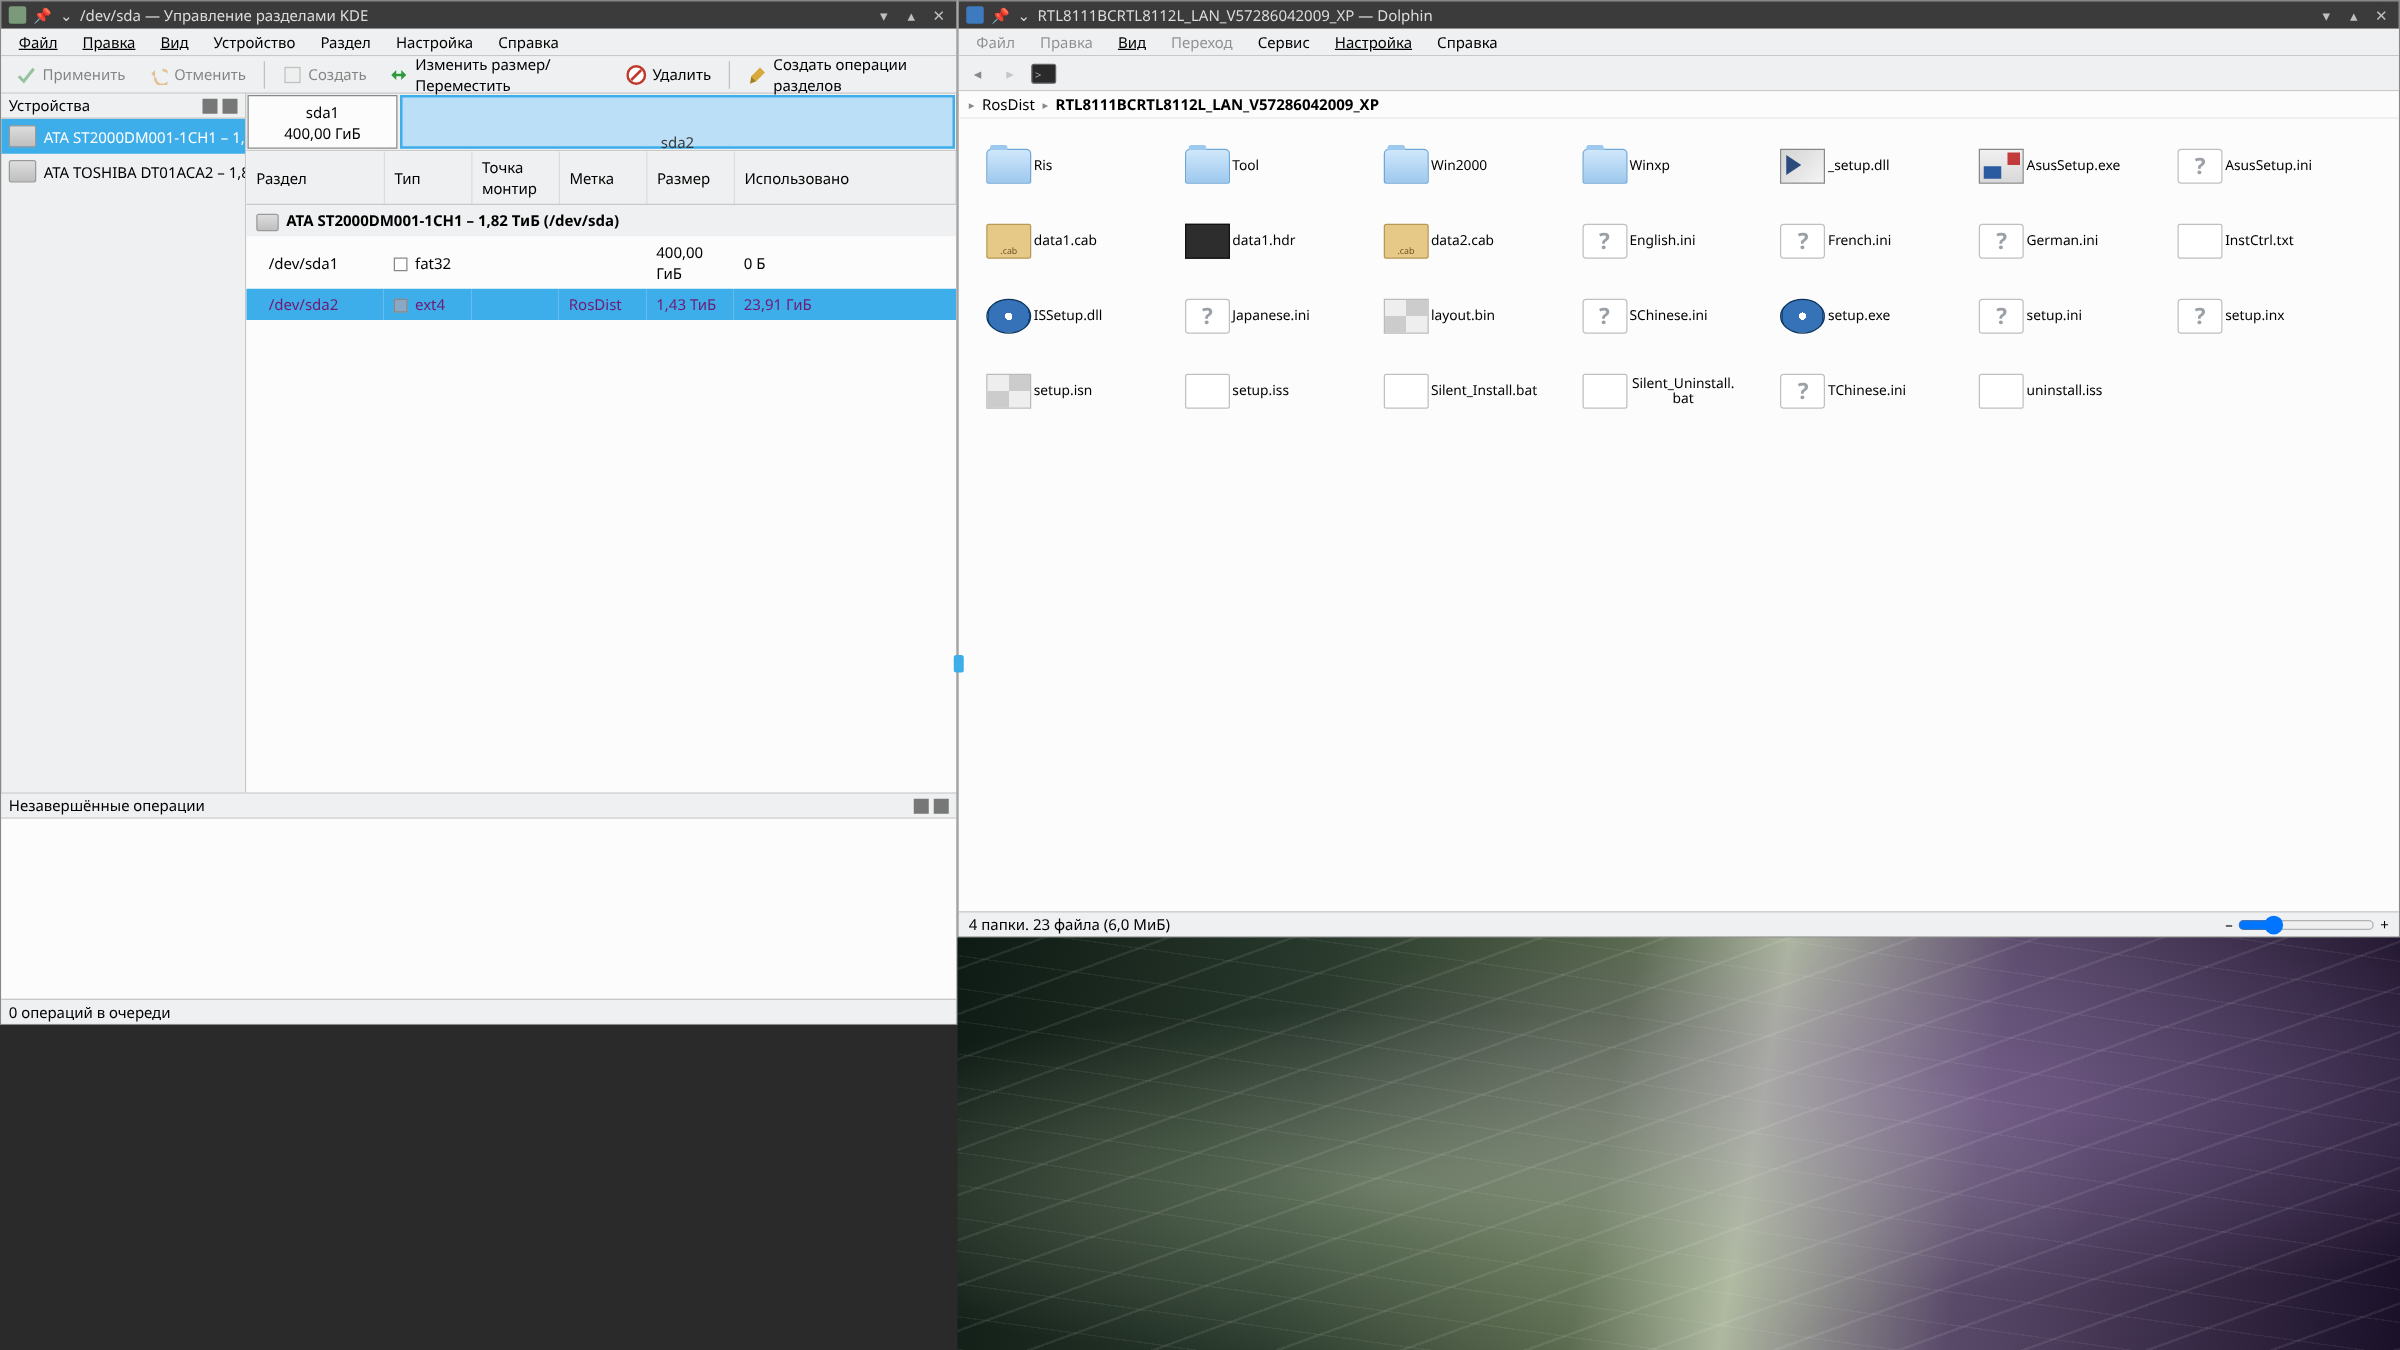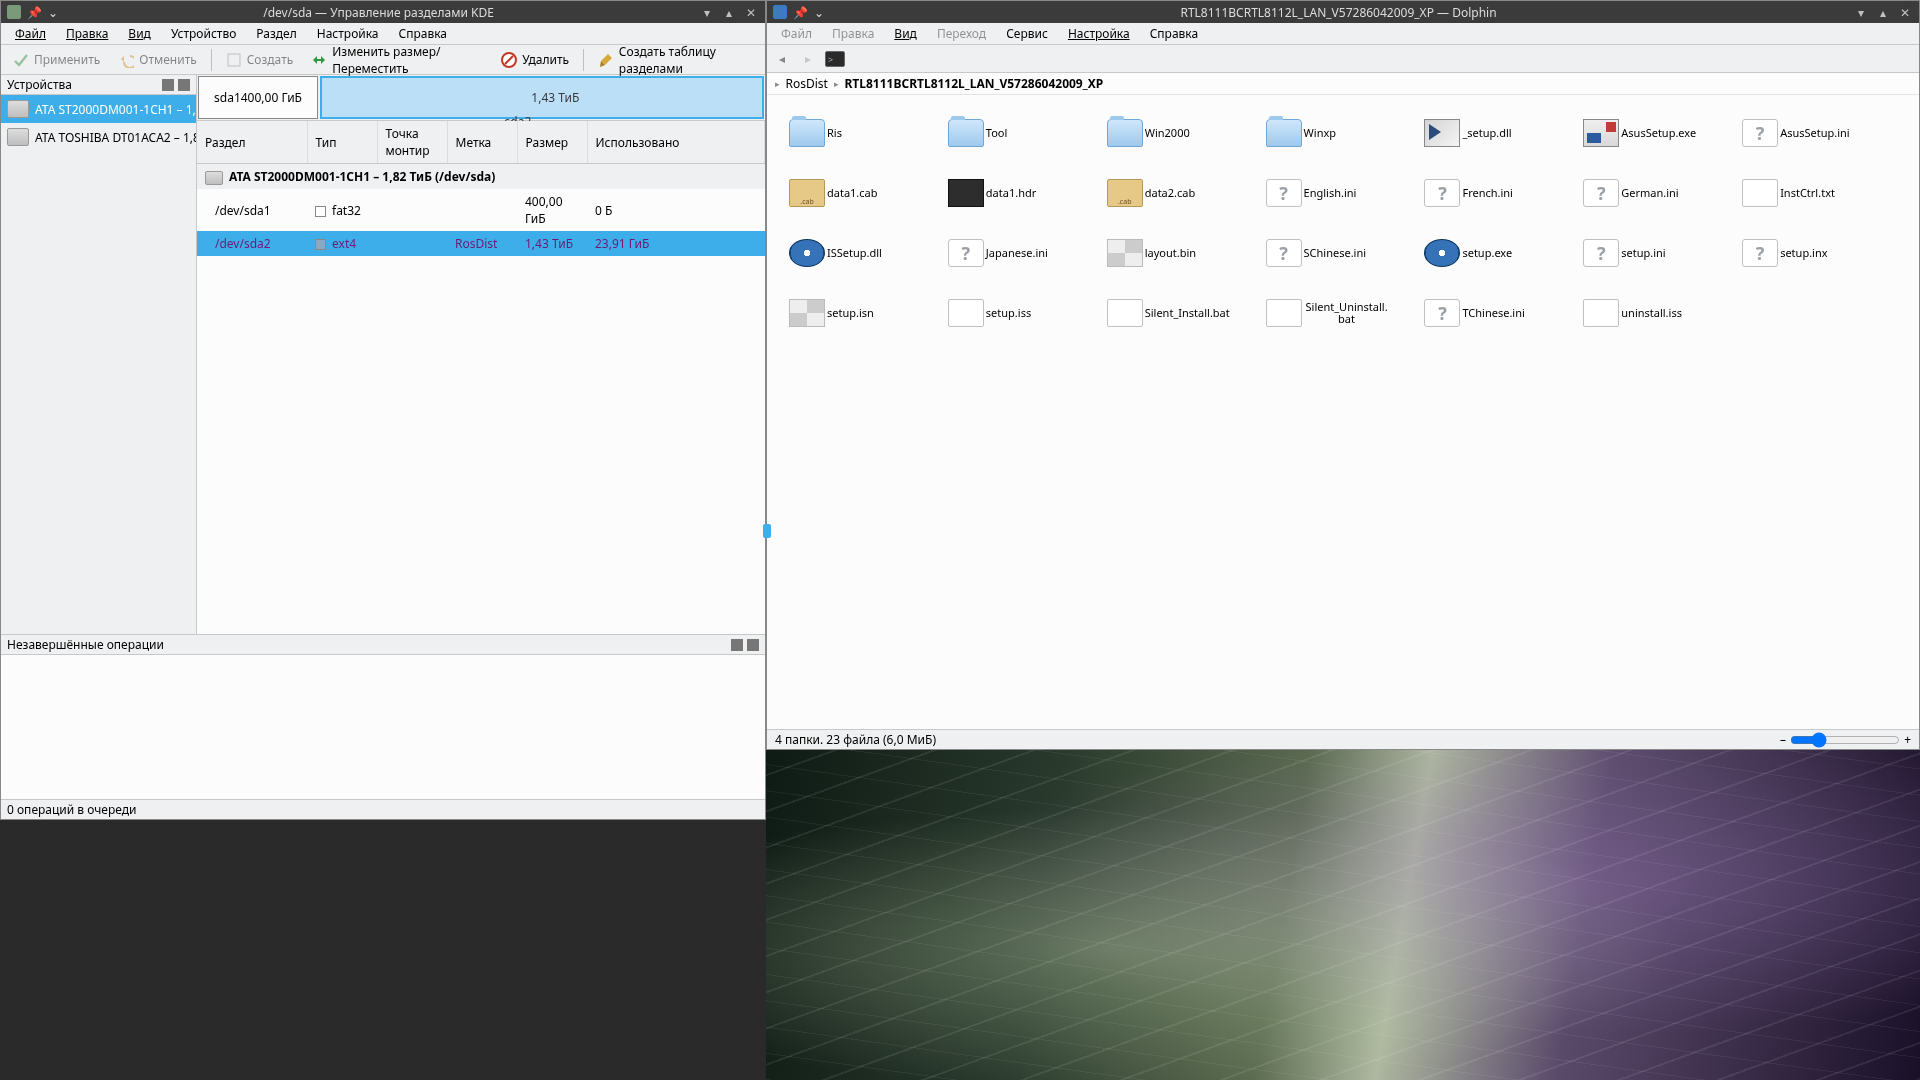--- a/index.html
+++ b/index.html
@@ -3,21 +3,21 @@
 <meta charset="utf-8">
 <style>
 * { margin: 0; padding: 0; box-sizing: border-box; font-family: "Noto Sans", "DejaVu Sans", sans-serif; font-size: 12px; }
 body { width: 1920px; height: 1080px; overflow: hidden; background: #2a2a2a; display: flex; }
 
 
 .win-left   { width: 766px; height: 820px; background: #eff0f1; display: flex; flex-direction: column; border: 1px solid #888; }
 .win-right  { width: 688px; height: 750px; background: #fcfcfc; display: flex; flex-direction: column; border: 1px solid #888; position: absolute; left: 766px; top: 0; }
 
 .titlebar { height: 22px; background: #3b3b3b; color: #dcdcdc; display: flex; align-items: center; padding: 0 6px; gap: 6px; }
-.titlebar .title { flex: 1; text-align: center; font-size: 12px; }
+.titlebar .title { flex: 1; text-align: left; font-size: 12px; }
 .titlebar .wbtn { width: 16px; height: 16px; display: flex; align-items: center; justify-content: center; cursor: pointer; color: #c0c0c0; }
 .titlebar .wbtn.close { background: #3b3b3b; border-radius: 50%; }
 .titlebar .appicon { width: 14px; height: 14px; background: #7a9a7a; border-radius: 2px; }
 .titlebar .pin { color: #c0c0c0; }
 
 
 .menubar { height: 22px; background: #eff0f1; display: flex; align-items: center; padding: 0 4px; gap: 0; border-bottom: 1px solid #c8c8c8; }
 .menubar .mitem { padding: 3px 10px; cursor: pointer; }
 .menubar .mitem u { text-decoration: underline; }
 
@@ -36,21 +36,21 @@
 .small-icon { width: 12px; height: 12px; display: inline-block; background: #777; margin-left: 4px; }
 .devlist { flex: 1; overflow: hidden; }
 .devitem { display: flex; align-items: center; gap: 6px; padding: 5px 6px; cursor: pointer; white-space: nowrap; overflow: hidden; text-overflow: ellipsis; }
 .devitem.sel { background: #3daee9; color: #fff; }
 .devitem .hdd { width: 22px; height: 18px; background: linear-gradient(#ddd,#bfbfbf); border: 1px solid #9a9a9a; border-radius: 2px; flex-shrink: 0; }
 
 .mainpane { flex: 1; display: flex; flex-direction: column; }
 
 
 .gmap { height: 46px; display: flex; border-bottom: 1px solid #c8c8c8; padding: 1px; gap: 2px; }
-.gpart { display: flex; flex-direction: row; align-items: center; justify-content: center; font-size: 11px; border: 1px solid #888; background: #fff; }
+.gpart { display: flex; flex-direction: column; align-items: center; justify-content: center; font-size: 11px; border: 1px solid #888; background: #fff; }
 .gpart .nm { font-weight: normal; }
 .gpart.sda1 { width: 120px; background: #fcfcfc; }
 .gpart.sda2 { flex: 1; background: #bcdff8; border: 2px solid #3daee9; color: #1a1a1a; }
 .gpart.sda2 .nm { color: #3a3a3a; margin-top: 48px; }
 .gpart.sda2 .sz { color: #3a3a3a; }
 
 
 .ptable { flex: 1; overflow: auto; background: #fcfcfc; }
 .ptable table { width: 100%; border-collapse: collapse; }
 .ptable th { text-align: left; font-weight: normal; padding: 4px 8px; background: #eff0f1; border-bottom: 1px solid #c8c8c8; border-right: 1px solid #dcdcdc; }
@@ -199,21 +199,21 @@
       <span>Удалить</span>
     </div>
     <span class="sep"></span>
     <div class="tbtn">
       <span class="ico">
           <svg width="16" height="16">
             <path d="M10 2l4 4-7 7-4-4z" fill="#d6a93a"></path>
             <path d="M3 9l4 4-5 2z" fill="#a57d1e"></path>
           </svg>
         </span>
-      <span>Создать таблицу разделами</span>
+      <span>Создать операции разделов</span>
     </div>
   </div>
 
   <div class="body">
     <div class="devpanel">
       <div class="panehdr">
         <span>Устройства</span>
         <span class="spacer"></span>
         <span class="small-icon"></span>
         <span class="small-icon"></span>

